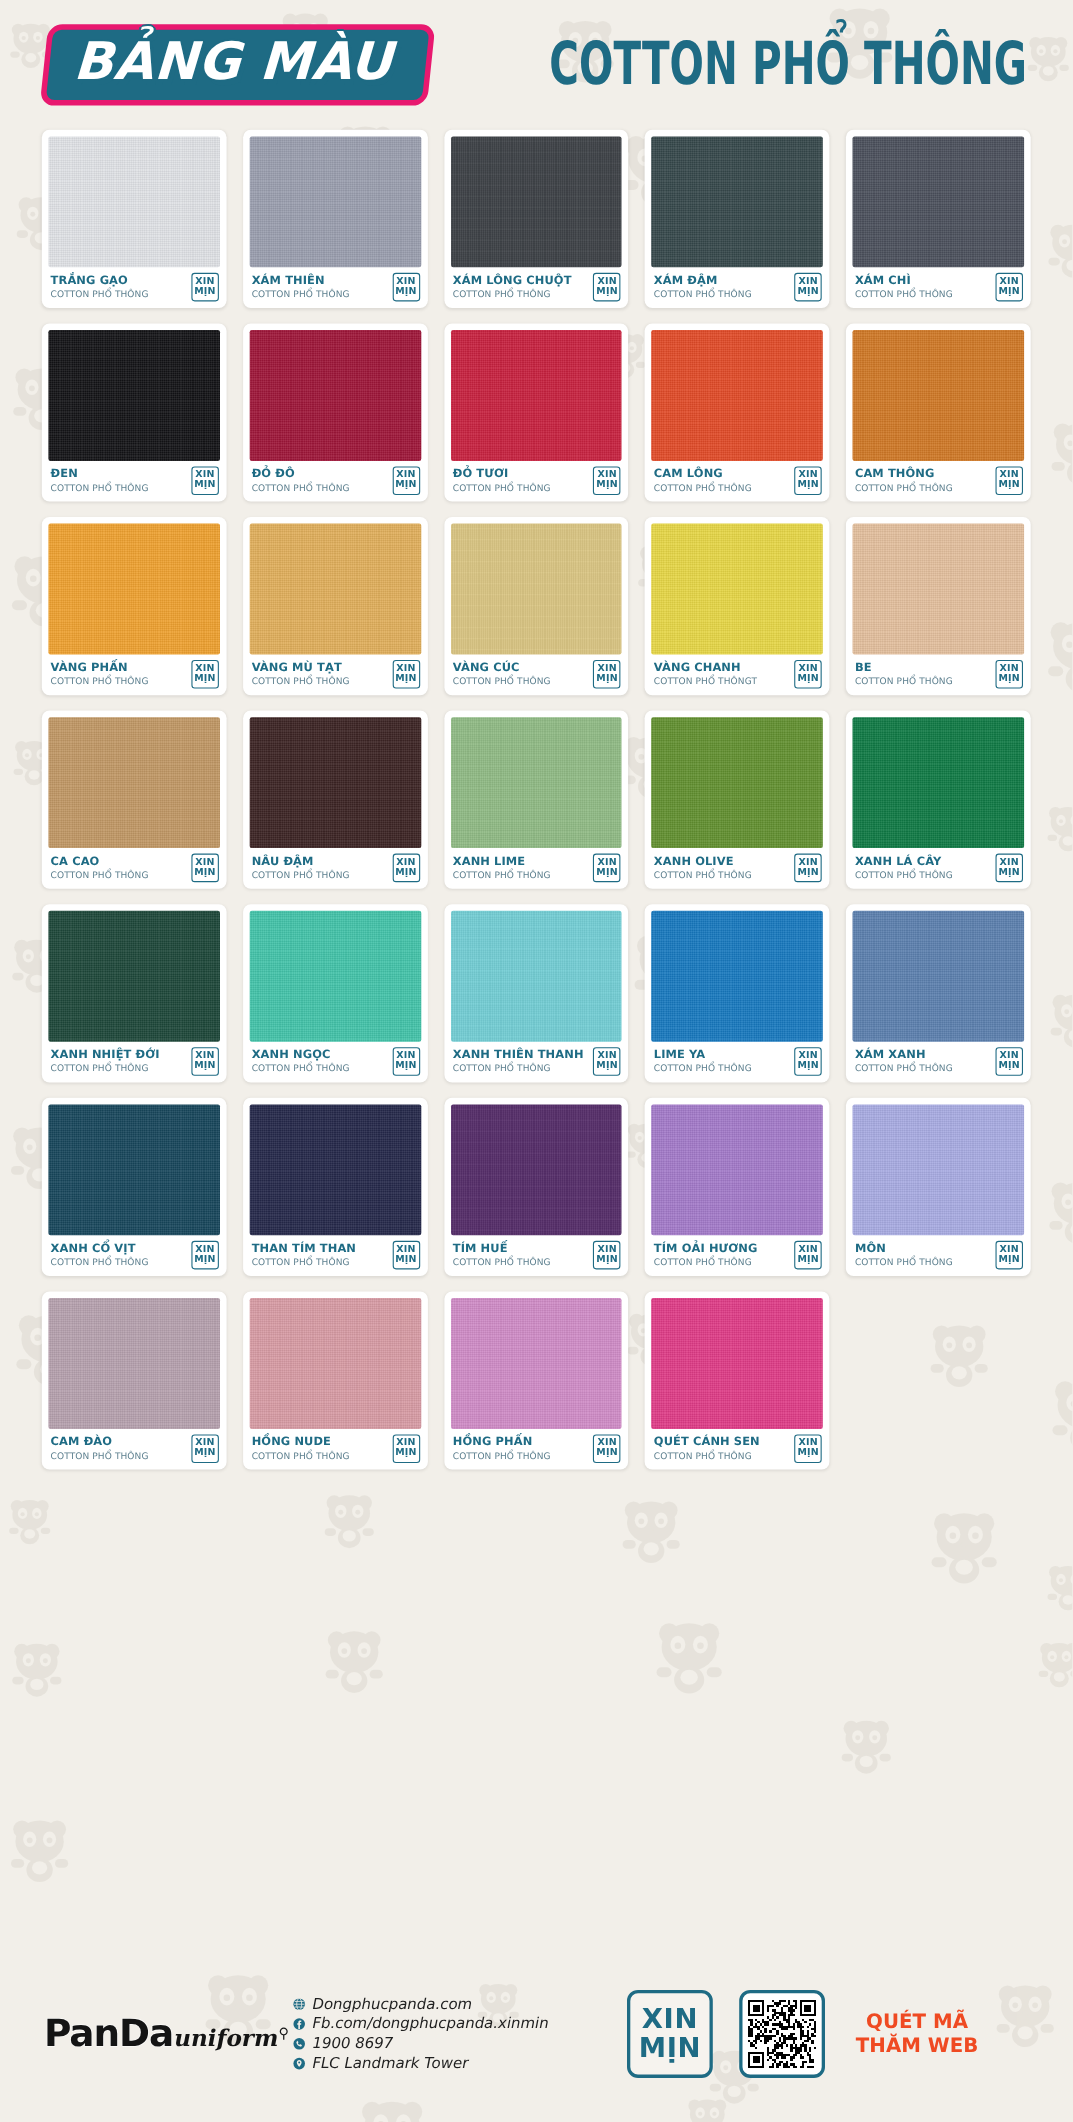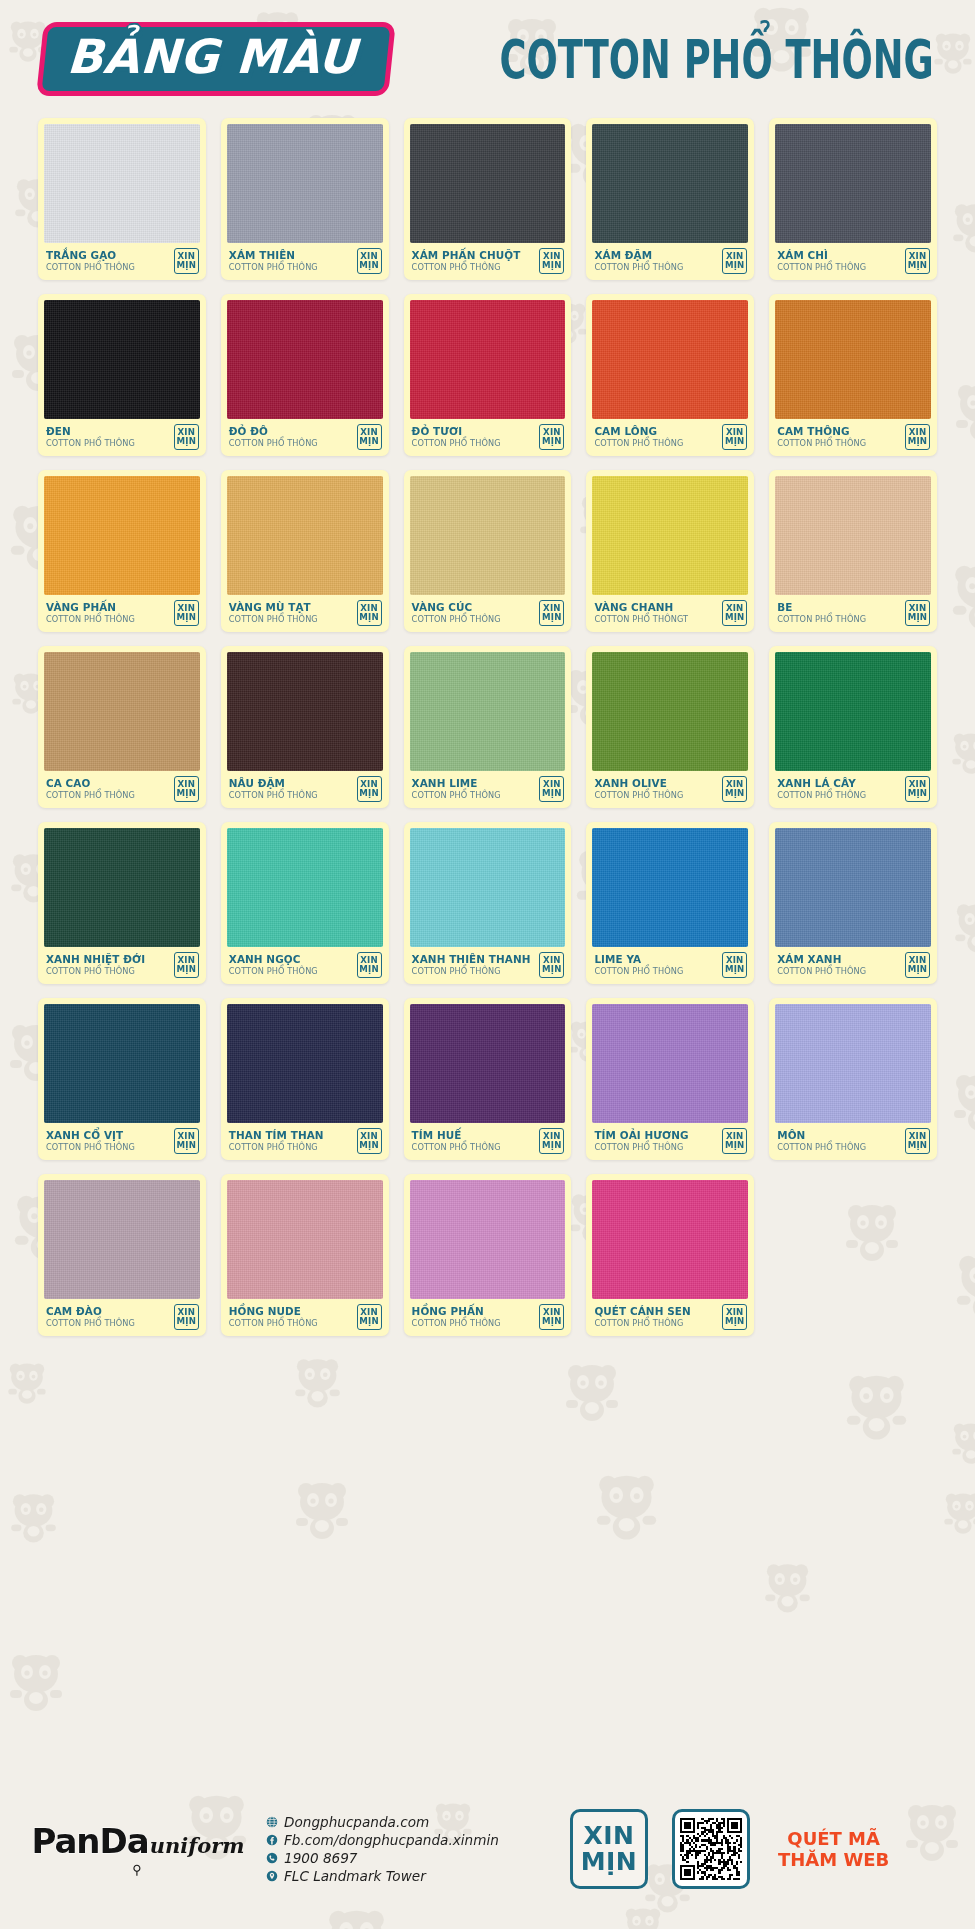--- a/index.html
+++ b/index.html
@@ -70,21 +70,21 @@
 
   
   .grid {
     position: relative; z-index: 2;
     padding: 0 38px;
     display: grid;
     grid-template-columns: repeat(5, 1fr);
     gap: 14px 15px;
   }
   .card {
-    background: #fef9c3;
+    background: #ffffff;
     border-radius: 7px;
     padding: 6px 6px 0 6px;
     box-shadow: 0 1px 3px rgba(0,0,0,.09);
     display: flex; flex-direction: column;
     height: 162px;
   }
   .swatch {
     flex: 1 1 auto;
     border-radius: 2px;
     position: relative;
@@ -142,21 +142,21 @@
   
   .footer {
     position: absolute; left: 0; right: 0; bottom: 0;
     height: 160px;
     z-index: 3;
     display: flex; align-items: center;
     padding: 0 26px 0 40px;
     gap: 14px;
   }
   .logo-block {
-    display: flex; flex-direction: column; align-items: center;
+    display: flex; align-items: center;
     width: 196px; flex: 0 0 auto;
   }
   .logo-word {
     display: flex; align-items: baseline;
   }
   .logo-panda {
     font-family: "DejaVu Sans", sans-serif;
     font-weight: 900;
     font-size: 34px;
     color: #141414;
@@ -1533,21 +1533,21 @@
        <div class="xinmin-mini">
          <span>XIN</span>
          <span>MỊN</span>
        </div>
      </div>
       </div>
       <div class="card">
         <div class="swatch" style="background:#3b3f44"></div>
      <div class="meta">
        <div class="meta-text">
-         <div class="c-name">XÁM PHẤN CHUỘT</div>
+         <div class="c-name">XÁM LÔNG CHUỘT</div>
          <div class="c-sub">COTTON PHỔ THÔNG</div>
        </div>
        <div class="xinmin-mini">
          <span>XIN</span>
          <span>MỊN</span>
        </div>
      </div>
       </div>
       <div class="card">
         <div class="swatch" style="background:#35474a"></div>

